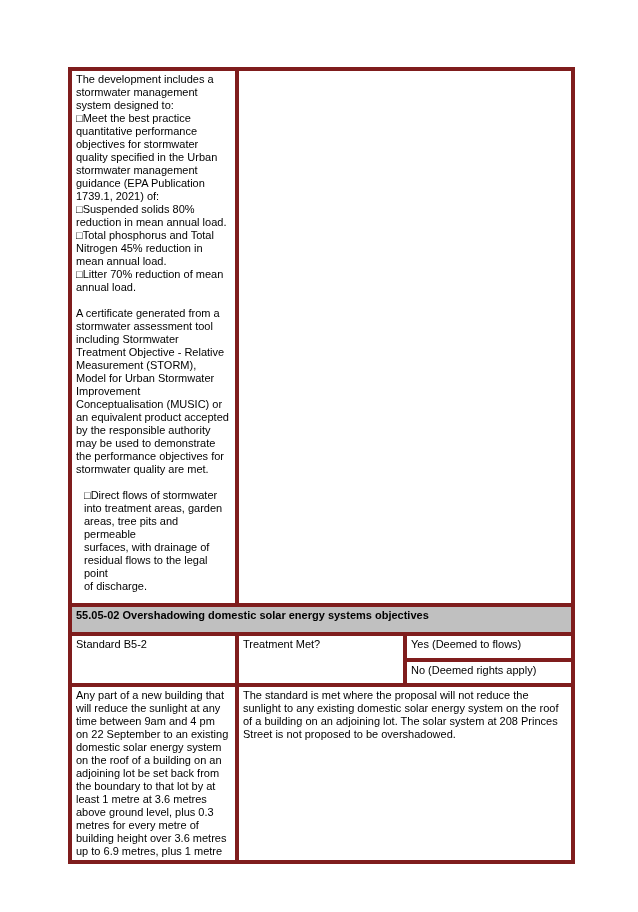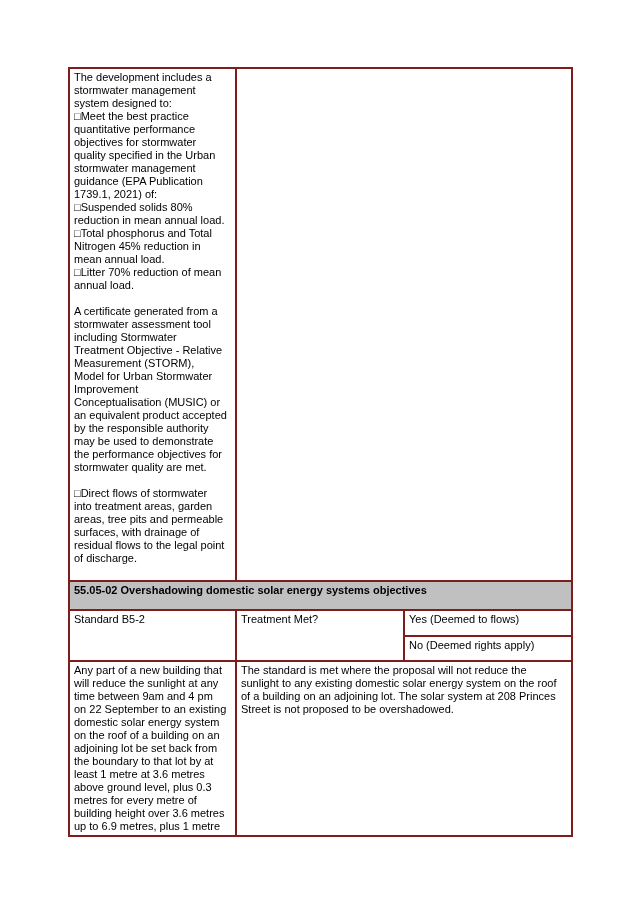--- a/index.html
+++ b/index.html
@@ -20,30 +20,30 @@
   }
   table.assessment {
     position: absolute;
     left: 68px;
     top: 67px;
     width: 503px;
     border-collapse: collapse;
     table-layout: fixed;
   }
   table.assessment td {
-    border: 2px solid #7f1d1d;
+    border: 4px solid #7f1d1d;
     vertical-align: top;
     padding: 2px 4px;
     font-size: 11px;
     line-height: 13px;
     overflow: hidden;
   }
   .pre { white-space: pre-line; margin-left: 48px; }
   .para { margin: 0 0 13px 0; }
-  .para-last { margin: 0; }
+  .para-last { margin: 8px; }
   .b { font-weight: normal; }
   tr.row-stormwater { height: 513px; }
   tr.row-section { height: 29px; margin-top: 18px; }
   tr.row-standard-yes { height: 26px; }
   tr.row-standard-no { height: 25px; }
   tr.row-desc { height: 173px; }
   td.section-header {
     background: #c0c0c0;
     font-weight: bold;
     vertical-align: middle;

